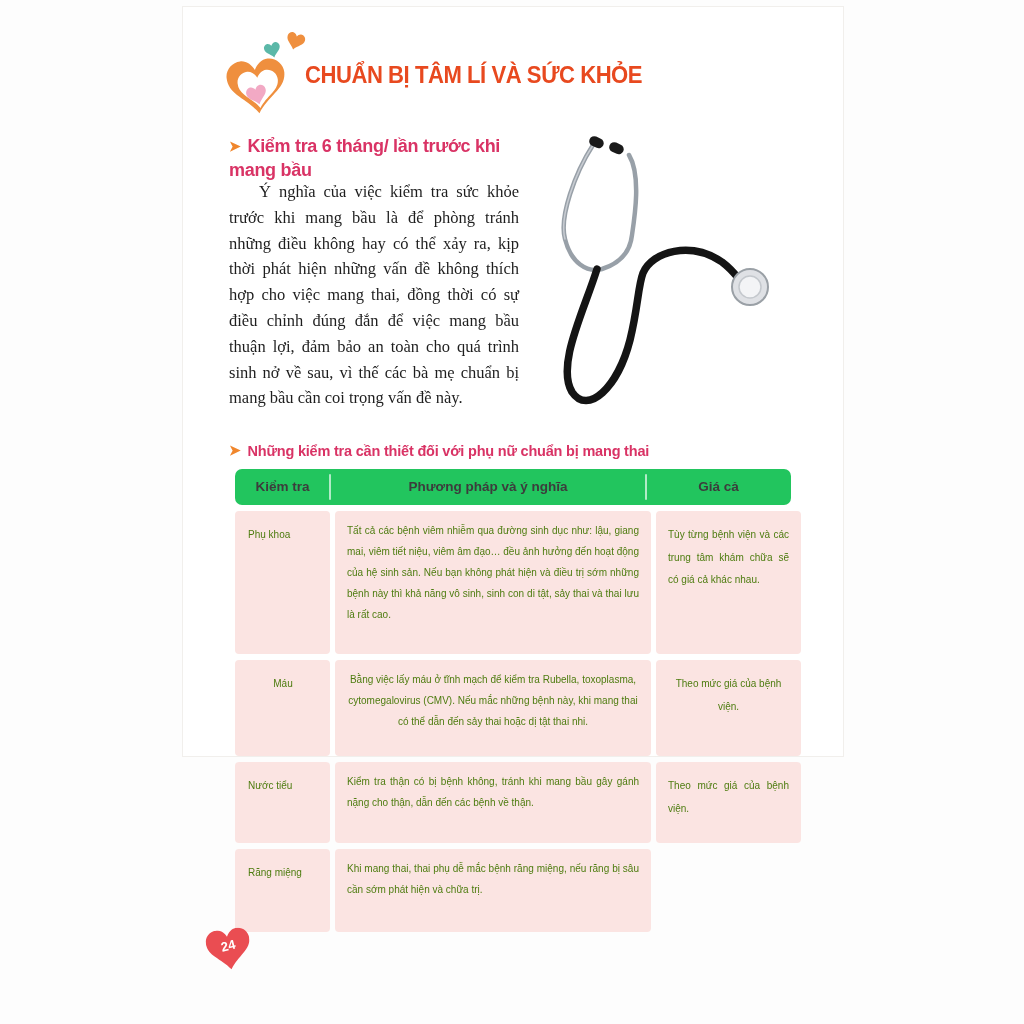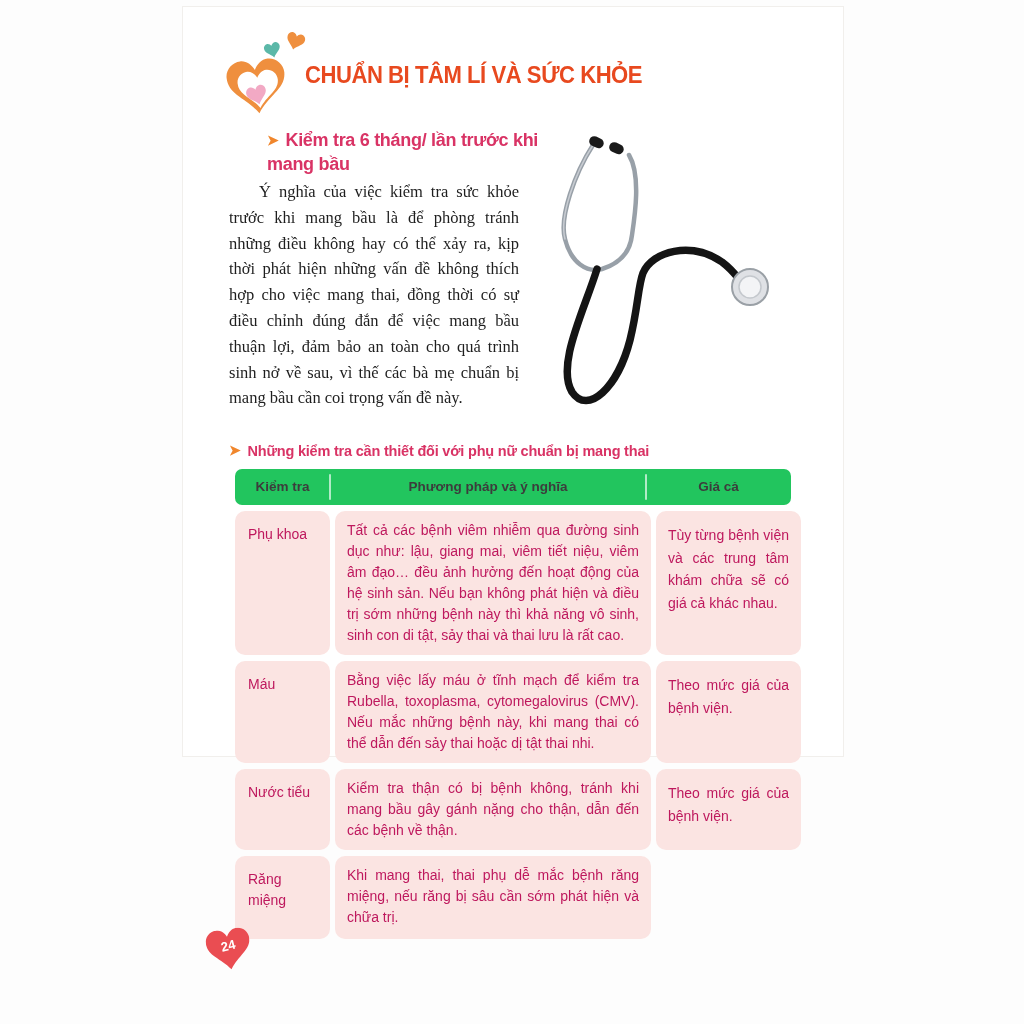--- a/index.html
+++ b/index.html
@@ -10,21 +10,21 @@
   }
   
   .hearts-deco { position:absolute; left:36px; top:16px; width:110px; height:104px; }
   
   .page-title {
     position:absolute; left:122px; top:54px; width:400px;
     color:#e8491f; font-size:24px; font-weight:bold; letter-spacing:-0.5px;
     transform:scaleX(.92); transform-origin:left top; white-space:nowrap;
   }
   
-  .h2-block { position:absolute; left:46px; top:121px; width:312px;margin-left:38px; }
+  .h2-block { position:absolute; left:46px; top:127px; width:312px; }
   .h2-text {
     color:#d93365; font-weight:bold; font-size:18px; line-height:24px; letter-spacing:-0.3px;
   }
   .bullet { color:#f0862c; font-size:14px; margin-right:7px; vertical-align:1px; }
   
   .body-par {
     position:absolute; left:46px; top:172px; width:290px;
     font-family:"Liberation Serif", serif; font-size:16.5px; line-height:25.8px;
     color:#1e1e1e; text-align:justify; text-indent:30px;
   }
@@ -40,28 +40,28 @@
     background:#22c55e; border-radius:7px; height:36px; align-items:center;
   }
   .hc { text-align:center; font-weight:bold; font-size:13.5px; color:#3c3c3c; position:relative; height:100%; line-height:36px; }
   .hc + .hc::before {
     content:""; position:absolute; left:-1px; top:5px; bottom:5px; width:2px;
     background:rgba(255,255,255,.65); border-radius:2px;
   }
   .tbl-body { display:flex; flex-direction:column; gap:6px; margin-top:6px; }
   .trow { display:grid; grid-template-columns:95px 316px 145px; gap:5px; }
   .cell {
-    background:#fbe4e2; border-radius:10px; padding:9px 12px;
-    font-size:14px; line-height:21px; color:#be185d;
+    background:#fbe4e2; border-radius:4px; padding:9px 12px;
+    font-size:10px; line-height:21px; color:#4d7c0f;
   }
   .cell.name { padding-top:13px; padding-left:13px; }
   .cell.method { text-align:justify; }
   .cell.price { line-height:22.5px; text-align:justify; padding-top:13px; }
   .trow:nth-child(1) .cell { min-height:143px; }
-  .trow:nth-child(2) .cell { min-height:96px; }
+  .trow:nth-child(2) .cell { min-height:96px;text-align:center; }
   .trow:nth-child(3) .cell { min-height:81px; }
   .trow:nth-child(4) .cell { min-height:83px; }
   
   .page-heart { position:absolute; left:24px; top:922px; width:44px; height:44px; transform:rotate(-8deg); }
   .page-heart .num {
     position:absolute; left:0; top:9px; width:100%; text-align:center;
     color:#ffffff; font-size:13px; font-weight:bold; transform:rotate(-6deg);
   }
 </style>
 </head>

